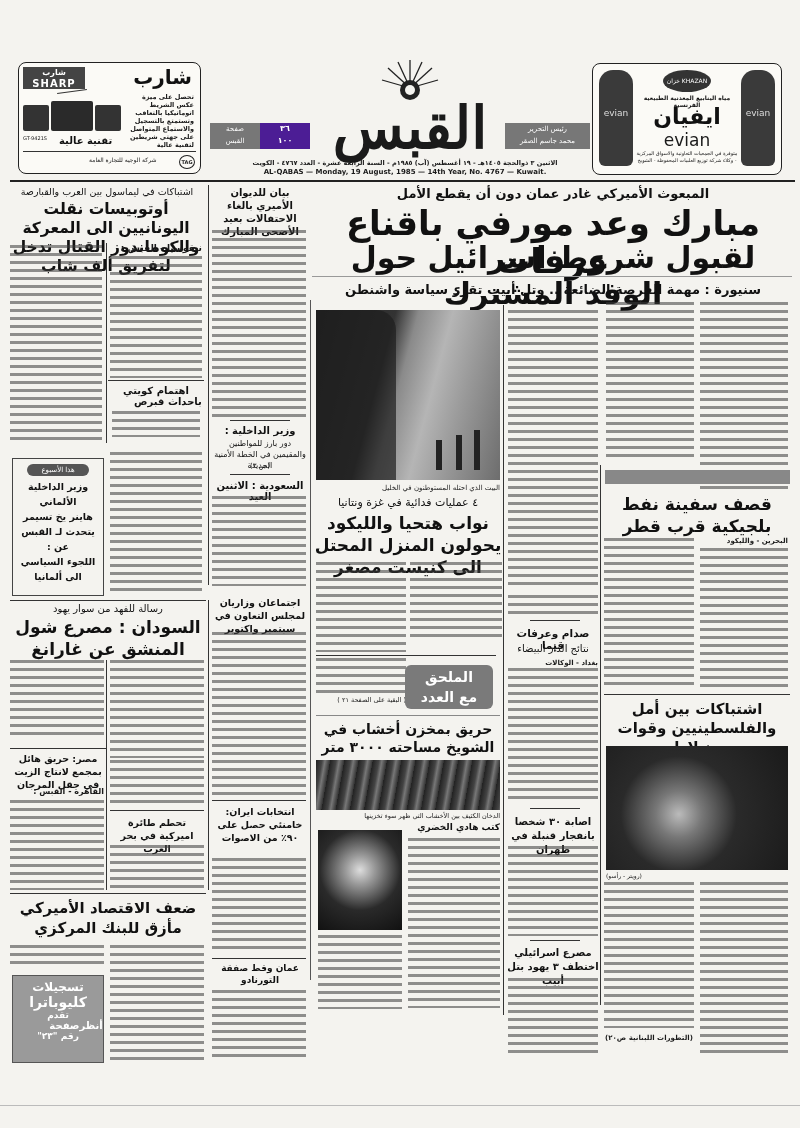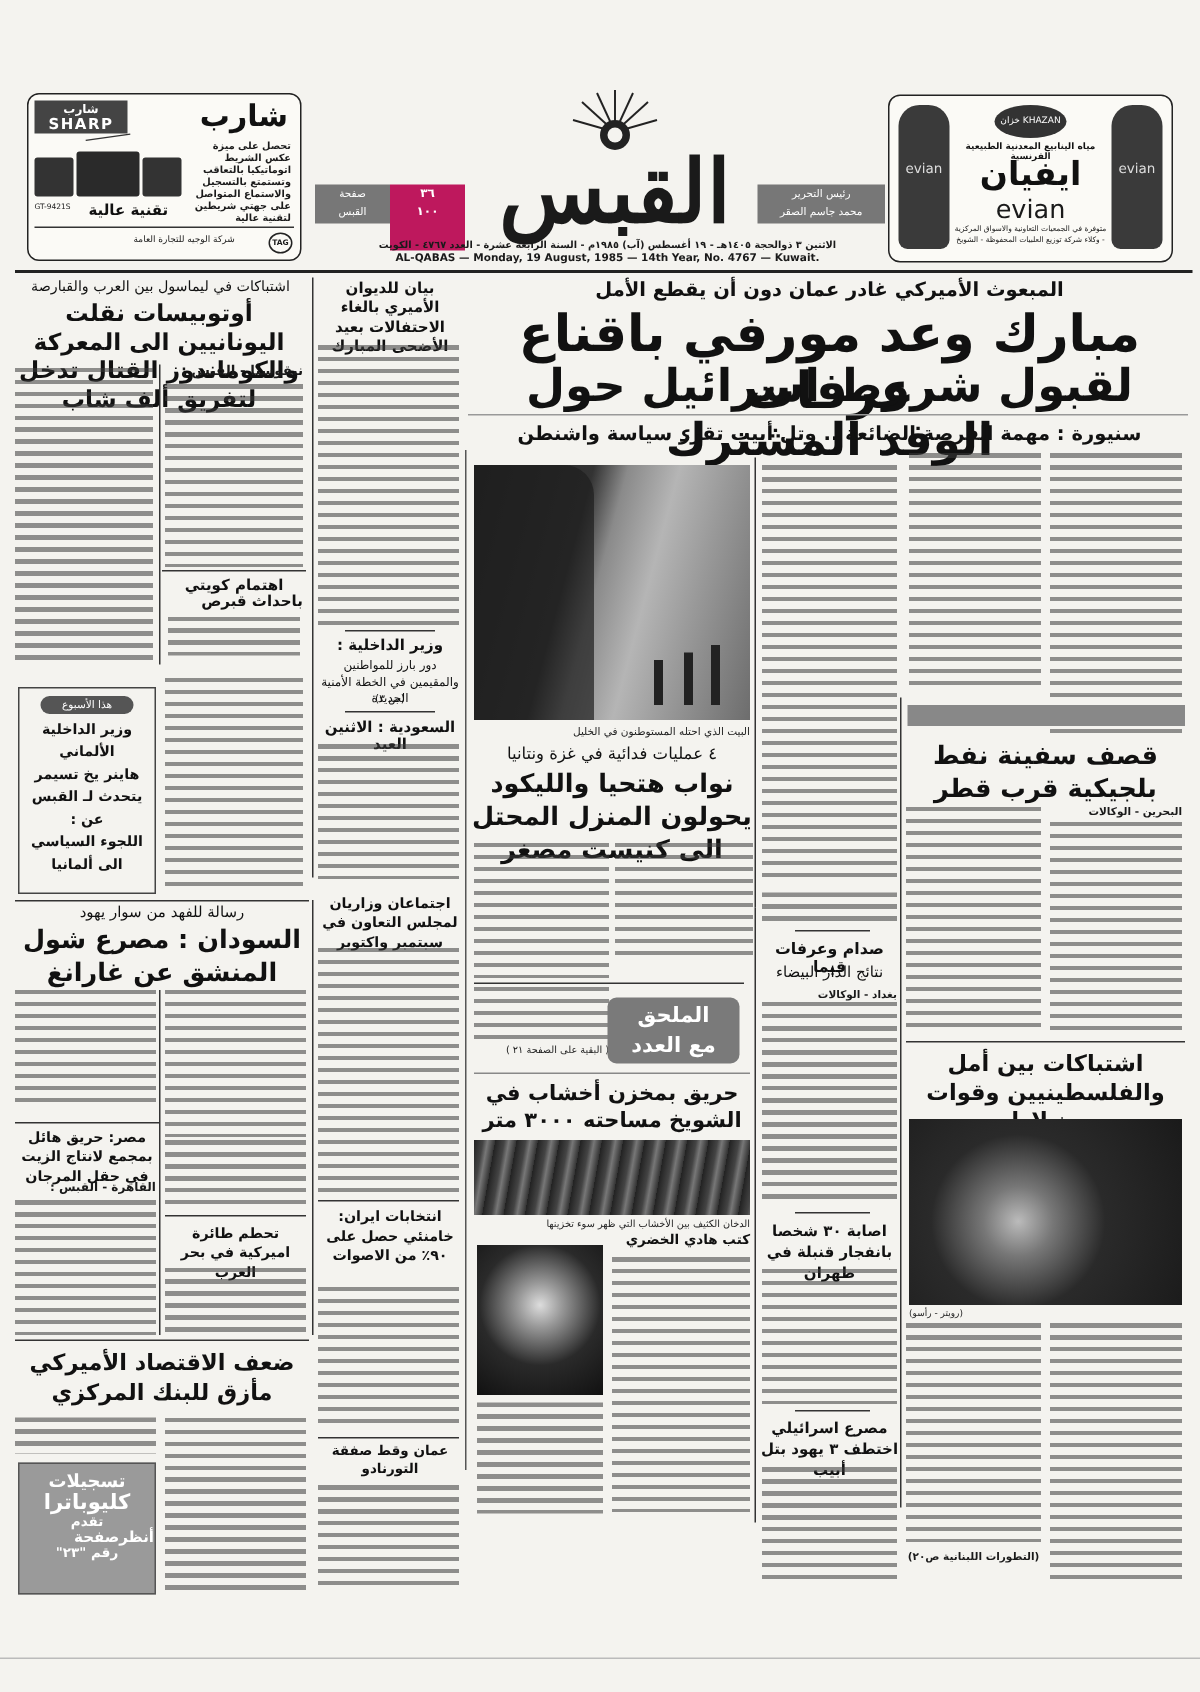--- a/index.html
+++ b/index.html
@@ -36,21 +36,21 @@
   <div class="abs rtl" style="right:6px;top:30px;width:70px;font-size:6.5px;line-height:8px;font-weight:bold;">تحصل على ميزة عكس الشريط اتوماتيكيا بالتعاقب وتستمتع بالتسجيل والاستماع المتواصل على جهتي شريطين لتقنية عالية</div>
   <div class="rule-h" style="left:4px;top:88px;width:173px;"></div>
   <div class="abs" style="left:70px;top:93px;font-size:6px;direction:rtl;">شركة الوجيه للتجارة العامة</div>
   <div class="abs" style="left:160px;top:92px;width:16px;height:14px;border:1px solid #222;border-radius:50%;font-size:5px;text-align:center;line-height:13px;font-weight:bold;">TAG</div>
 </div>
 
 <div class="abs" style="left:210px;top:123px;width:50px;height:26px;background:#777;color:#fff;font-size:7px;text-align:center;line-height:12px;">
   <div>صفحة</div>
   <div>القبس</div>
 </div>
-<div class="abs" style="left:260px;top:123px;width:50px;height:44px;background:#be185d;color:#fff;font-size:8px;text-align:center;line-height:12px;font-weight:bold;">
+<div class="abs" style="left:260px;top:123px;width:50px;height:26px;background:#4c1d95;color:#fff;font-size:8px;text-align:center;line-height:12px;font-weight:bold;">
   <div>٣٦</div>
   <div>١٠٠</div>
 </div>
 
 <div class="abs" style="left:305px;top:58px;width:210px;height:100px;">
   <svg width="60" height="45" style="position:absolute;left:75px;top:0;">
     <g stroke="#222" stroke-width="1.3" fill="none">
       <line x1="30" y1="30" x2="30" y2="2"></line>
         <line x1="30" y1="30" x2="42" y2="4"></line>
         <line x1="30" y1="30" x2="52" y2="10"></line>
@@ -146,21 +146,21 @@
   <div style="position:absolute;left:158px;top:120px;width:6px;height:40px;background:#222"></div>
 </div>
 <div class="abs cap" style="left:316px;top:484px;width:184px;">البيت الذي احتله المستوطنون في الخليل</div>
 <div class="abs hd" style="left:316px;top:496px;width:184px;font-size:11px;font-weight:normal;">٤ عمليات فدائية في غزة ونتانيا</div>
 <div class="abs hd" style="left:312px;top:512px;width:192px;font-size:17px;line-height:22px;">نواب هتحيا والليكود يحولون المنزل المحتل الى كنيست مصغر</div>
 <div class="abs lines" style="left:410px;top:562px;width:92px;height:75px;"></div>
 <div class="abs lines" style="left:316px;top:562px;width:90px;height:90px;"></div>
 
 <div class="rule-v" style="left:600px;top:465px;height:540px;"></div>
 <div class="abs hd" style="left:604px;top:493px;width:186px;font-size:17px;line-height:22px;">قصف سفينة نفط بلجيكية قرب قطر</div>
-<div class="abs rtl" style="left:700px;top:537px;width:88px;font-size:7px;font-weight:bold;">البحرين - الوكالات</div>
+<div class="abs rtl" style="left:700px;top:537px;width:88px;font-size:7px;font-weight:bold;">البحرين - والليكود</div>
 <div class="abs lines" style="left:700px;top:548px;width:88px;height:140px;"></div>
 <div class="abs lines" style="left:604px;top:538px;width:90px;height:150px;"></div>
 <div class="rule-h" style="left:604px;top:694px;width:186px;"></div>
 
 <div class="abs hd" style="left:604px;top:700px;width:186px;font-size:15px;line-height:19px;">اشتباكات بين أمل والفلسطينيين وقوات جنبلاط</div>
 <div class="photo" style="left:606px;top:746px;width:182px;height:124px;background:radial-gradient(circle at 40% 55%,#bbb 0,#777 18%,#2a2a2a 45%,#1a1a1a 100%);"></div>
 <div class="abs cap" style="left:606px;top:872px;width:182px;font-size:6px;text-align:left;">(رويتر - رأسو)</div>
 <div class="abs lines" style="left:700px;top:882px;width:88px;height:176px;"></div>
 <div class="abs lines" style="left:604px;top:882px;width:90px;height:146px;"></div>
 <div class="abs ctr" style="left:604px;top:1034px;width:90px;font-size:7px;font-weight:bold;direction:rtl;">(التطورات اللبنانية ص٢٠)</div>

